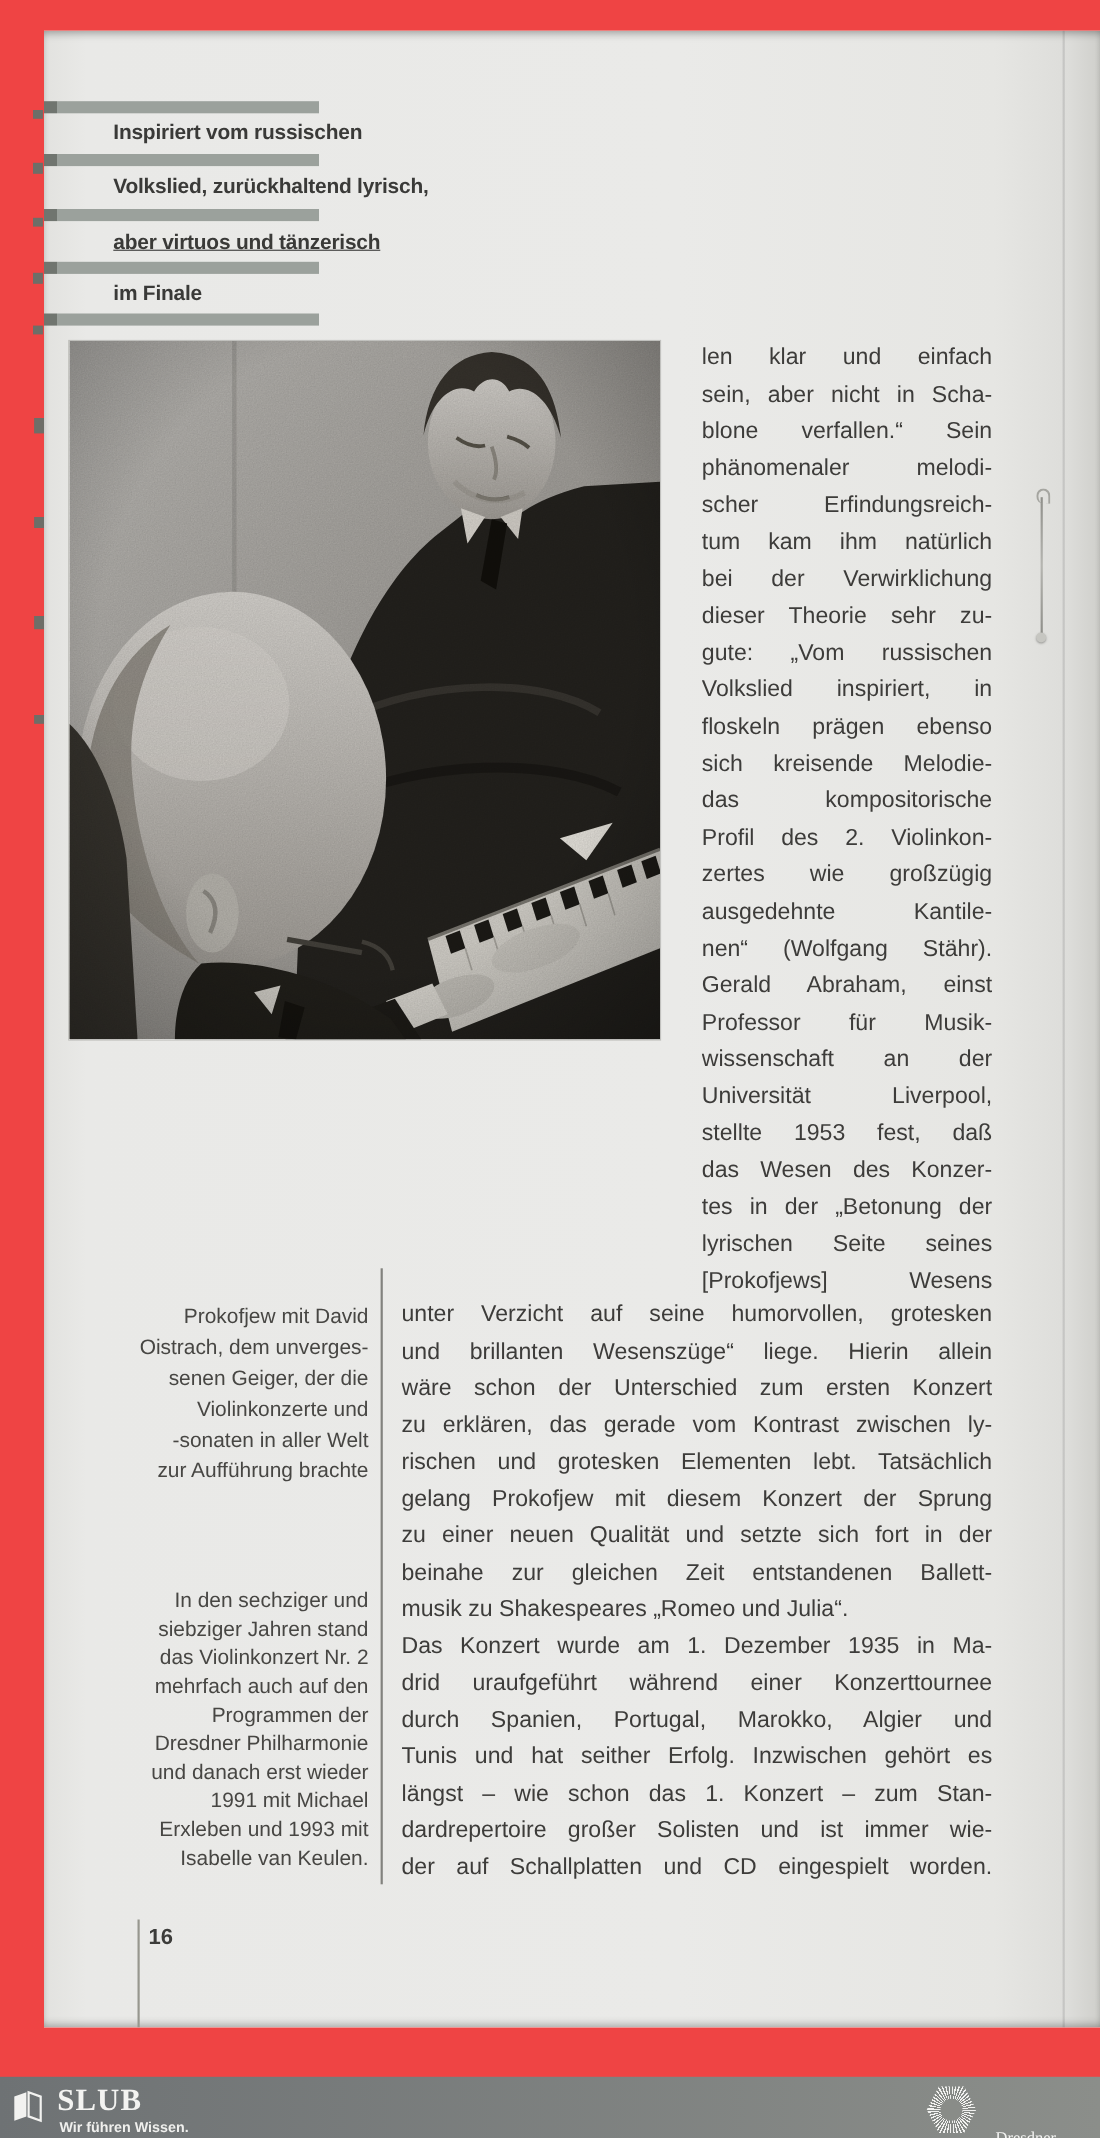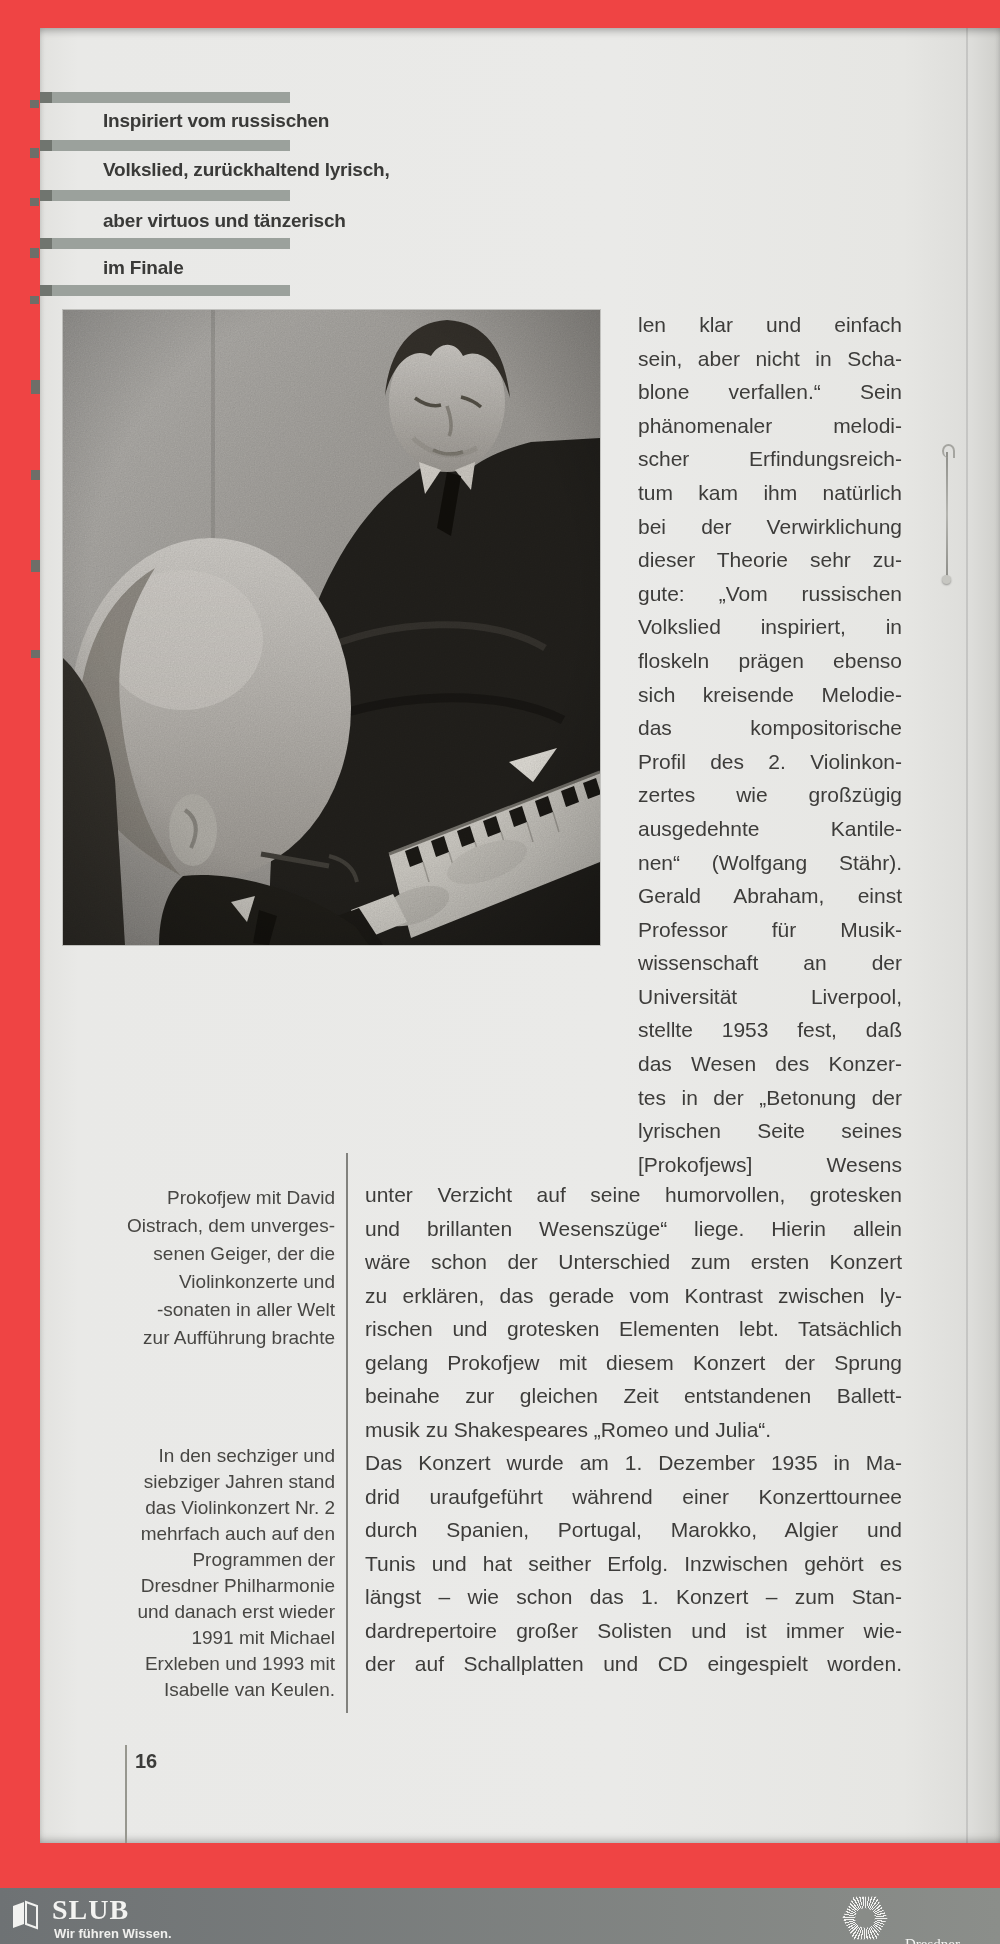--- a/index.html
+++ b/index.html
@@ -93,21 +93,21 @@
     <div id="headline-bars">
         <div class="hbar" style="top: 64px;"></div>
         <div class="hbar" style="top: 112px;"></div>
         <div class="hbar" style="top: 162px;"></div>
         <div class="hbar" style="top: 210px;"></div>
         <div class="hbar" style="top: 257px;"></div>
       </div>
     <div id="headline">
         <div class="hline" style="top: 82px;">Inspiriert vom russischen</div>
         <div class="hline" style="top: 131px; text-align: center;">Volkslied, zurückhaltend lyrisch,</div>
-        <div class="hline" style="top: 182px;">aber virtuos und tänzerisch</div>
+        <div class="hline" style="top: 182px; text-decoration: underline;">aber virtuos und tänzerisch</div>
         <div class="hline" style="top: 229px;">im Finale</div>
       </div>
 
     <div class="photo">
       <svg width="537" height="635" viewBox="0 0 537 635" xmlns="http://www.w3.org/2000/svg">
         <defs>
           <linearGradient id="pbg" x1="0" y1="0" x2="1" y2="1">
             <stop offset="0" stop-color="#bcbab6"></stop>
               <stop offset=".5" stop-color="#a5a29d"></stop>
               <stop offset="1" stop-color="#8e8b86"></stop>
@@ -205,20 +205,21 @@
         <div class="jline">lyrischen Seite seines</div>
         <div class="jline">[Prokofjews] Wesens</div>
       </div>
     <div class="wide" id="wide-col">
         <div class="jline">unter Verzicht auf seine humorvollen, grotesken</div>
         <div class="jline">und brillanten Wesenszüge“ liege. Hierin allein</div>
         <div class="jline">wäre schon der Unterschied zum ersten Konzert</div>
         <div class="jline">zu erklären, das gerade vom Kontrast zwischen ly-</div>
         <div class="jline">rischen und grotesken Elementen lebt. Tatsächlich</div>
         <div class="jline">gelang Prokofjew mit diesem Konzert der Sprung</div>
+        <div class="jline">zu einer neuen Qualität und setzte sich fort in der</div>
         <div class="jline">beinahe zur gleichen Zeit entstandenen Ballett-</div>
         <div class="jline endline">musik zu Shakespeares „Romeo und Julia“.</div>
         <div class="jline">Das Konzert wurde am 1. Dezember 1935 in Ma-</div>
         <div class="jline">drid uraufgeführt während einer Konzerttournee</div>
         <div class="jline">durch Spanien, Portugal, Marokko, Algier und</div>
         <div class="jline">Tunis und hat seither Erfolg. Inzwischen gehört es</div>
         <div class="jline">längst – wie schon das 1. Konzert – zum Stan-</div>
         <div class="jline">dardrepertoire großer Solisten und ist immer wie-</div>
         <div class="jline">der auf Schallplatten und CD eingespielt worden.</div>
       </div>

